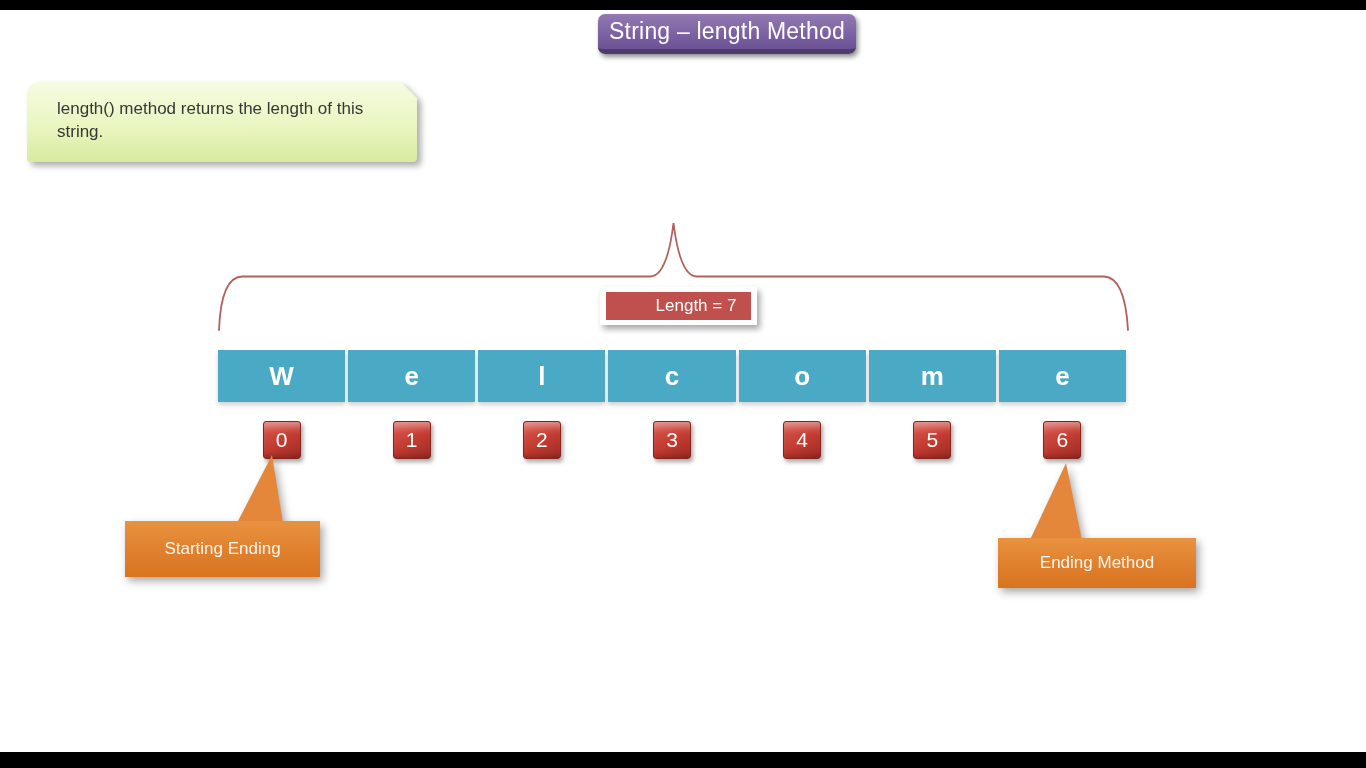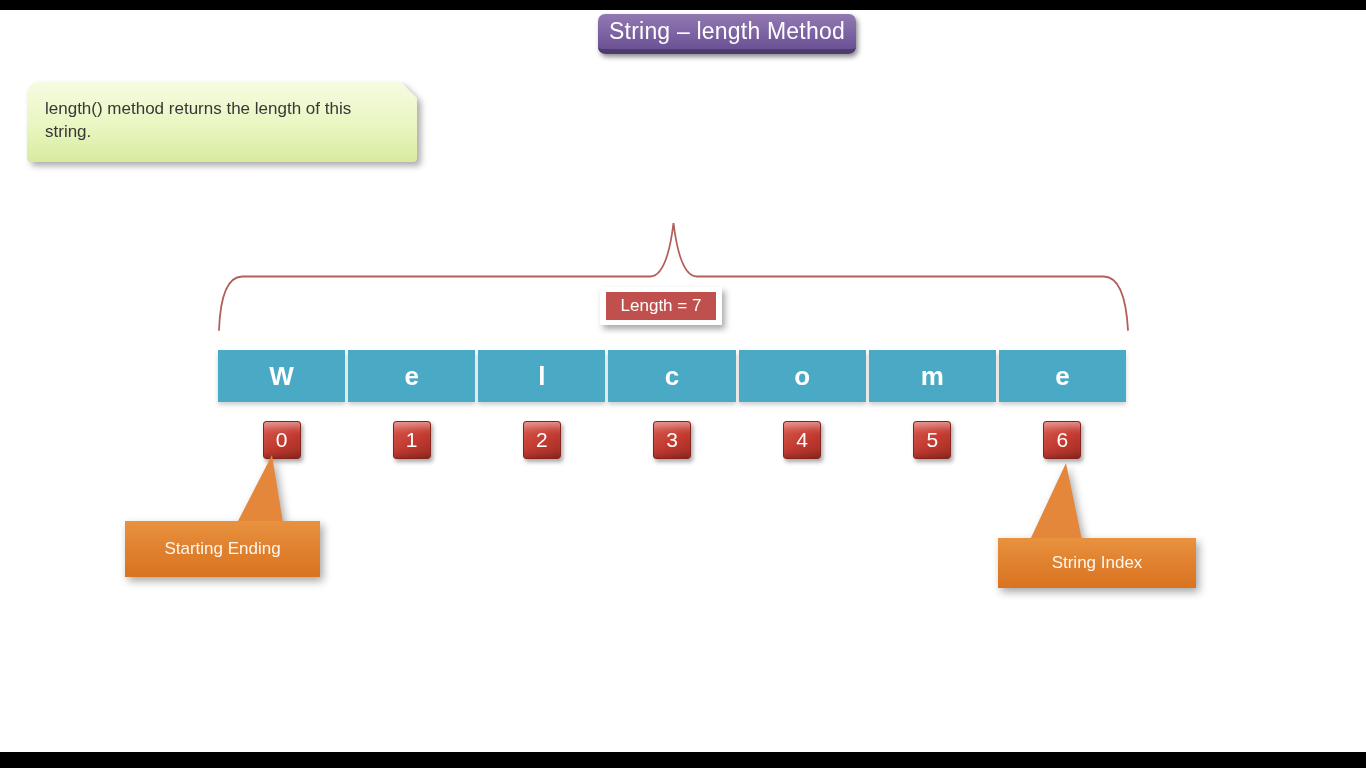--- a/index.html
+++ b/index.html
@@ -17,36 +17,36 @@
     background:linear-gradient(#9379b1 0%,#7d63a3 55%,#6b5294 100%);
     border-bottom:5px solid #4e3c6f;border-radius:7px;
     box-shadow:2px 3px 5px rgba(0,0,0,0.45);
     display:flex;align-items:center;justify-content:center;
     color:#fff;font-size:23px;letter-spacing:.2px;
   }
 
   
   .note-wrap{position:absolute;left:27px;top:82px;filter:drop-shadow(4px 4px 3px rgba(0,0,0,0.32));}
   .note{
-    width:390px;height:80px;box-sizing:border-box;padding:15px 22px 0 18px;
+    width:390px;height:80px;box-sizing:border-box;padding:15px 22px 0 30px;
     background:linear-gradient(#f6fbe2 0%,#e9f6c0 55%,#d7eb9f 100%);
     border-radius:12px 0 4px 4px;
     clip-path:polygon(0 0,calc(100% - 16px) 0,100% 16px,100% 100%,0 100%);
     color:#373737;font-size:17px;line-height:1.38;
   }
 
   
   .brace{position:absolute;left:0;top:0;pointer-events:none;}
 
   
   .len-wrap{position:absolute;left:600px;top:287px;filter:drop-shadow(3px 4px 3px rgba(0,0,0,0.35));}
   .len-outer{background:#fff;padding:5px 6px;}
   .len-inner{
     background:#c0504d;color:#fff;font-size:17px;
-    width:110px;height:28px;display:flex;align-items:center;justify-content:center;
+    width:110px;height:28px;display:flex;align-items:center;justify-content:center;padding-left:35px;
   }
 
   
   .cells{
     position:absolute;left:218px;top:350px;width:908px;height:52px;
     display:flex;gap:3px;
     filter:drop-shadow(0 3px 2px rgba(0,0,0,0.18));
   }
   .cell{
     flex:1;background:#4aa9c4;color:#fff;
@@ -149,19 +149,19 @@
     <div class="co-box">
       <span>Starting Ending</span>
     </div>
   </div>
 
   <div class="callout end">
     <svg width="200" height="132" viewBox="0 0 200 132">
       <polygon points="32,82 68,5 84,82" fill="#e5873a"></polygon>
     </svg>
     <div class="co-box">
-      <span>String Index</span>
+      <span>Ending Method</span>
     </div>
   </div>
 
   <div class="bar bottom"></div>
 
 </div>
 
 </body></html>

